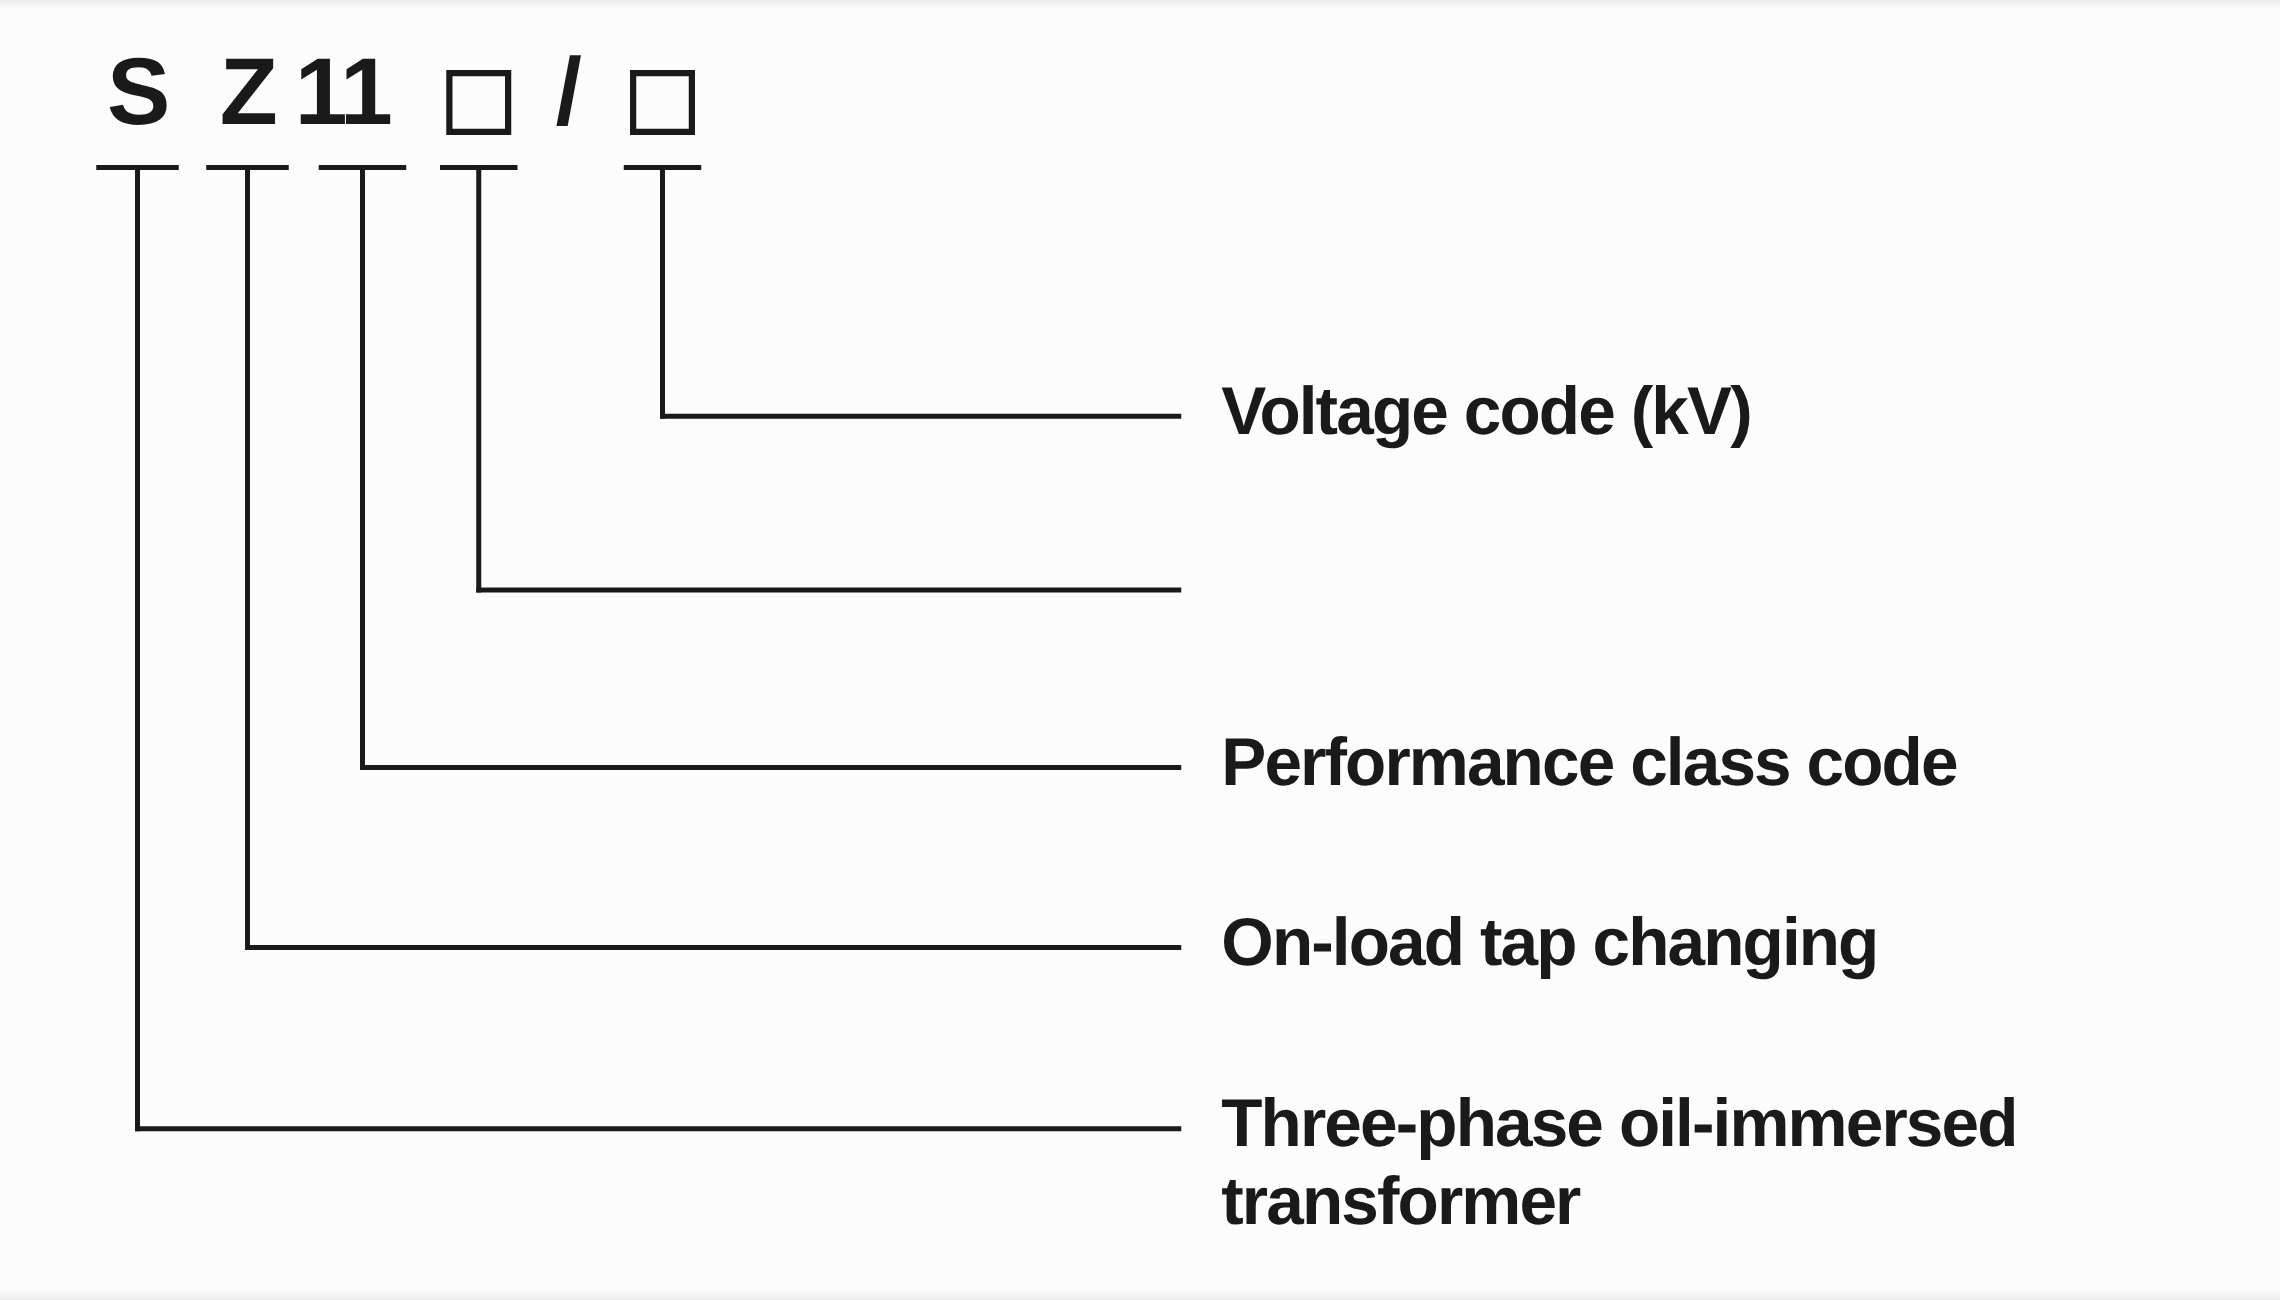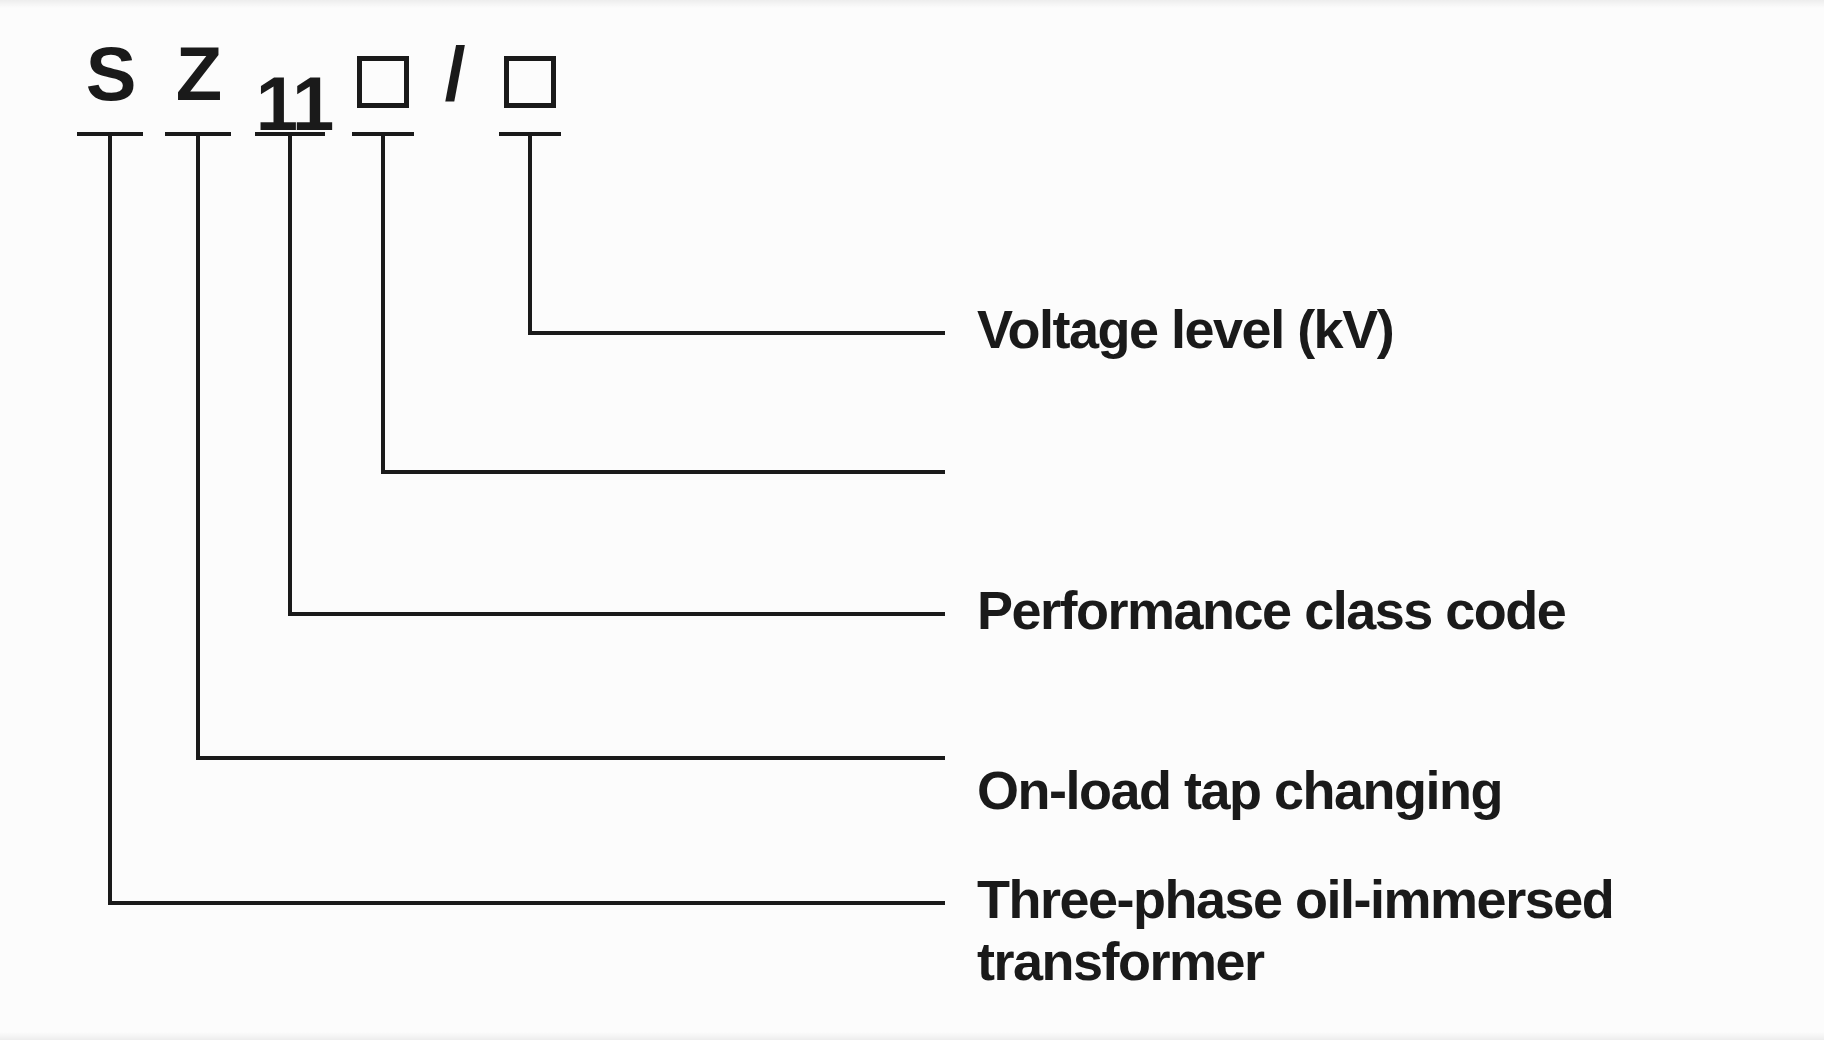--- a/index.html
+++ b/index.html
@@ -65,21 +65,21 @@
     width: 800px;
   }
 </style>
 </head>
 <body>
 
 <div class="canvas">
 
   <span class="code-char" style="left:110px;">S</span>
   <span class="code-char" style="left:198px;">Z</span>
-  <span class="code-char" style="left:294px;margin-top:30px;">11</span>
+  <span class="code-char" style="left:274px;">11</span>
   <span class="code-box" style="left:383px;"></span>
   <span class="code-char" style="left:454px;">/</span>
   <span class="code-box" style="left:530px;"></span>
 
   <div class="tick" style="left:77px;  top:132px; width:66px;"></div>
   <div class="tick" style="left:165px; top:132px; width:66px;"></div>
   <div class="tick" style="left:255px; top:132px; width:70px;"></div>
   <div class="tick" style="left:352px; top:132px; width:62px;"></div>
   <div class="tick" style="left:499px; top:132px; width:62px;"></div>
 
@@ -88,18 +88,18 @@
   <div class="vline" style="left:288px; top:132px; height:484px;"></div>
   <div class="vline" style="left:381px; top:132px; height:342px;"></div>
   <div class="vline" style="left:528px; top:132px; height:203px;"></div>
 
   <div class="hline" style="left:528px; top:331px; width:417px;"></div>
   <div class="hline" style="left:381px; top:470px; width:564px;"></div>
   <div class="hline" style="left:288px; top:612px; width:657px;"></div>
   <div class="hline" style="left:196px; top:756px; width:749px;"></div>
   <div class="hline" style="left:108px; top:901px; width:837px;"></div>
 
-  <div class="dlabel" style="top:298px;">Voltage level (kV)</div>
+  <div class="dlabel" style="top:298px;">Voltage code (kV)</div>
   <div class="dlabel" style="top:579px;">Performance class code</div>
-  <div class="dlabel" style="top:723px;margin-top:36px;">On-load tap changing</div>
+  <div class="dlabel" style="top:723px;">On-load tap changing</div>
   <div class="dlabel" style="top:868px; width:780px;">Three-phase oil-immersed transformer</div>
 
 </div>
 
 </body></html>

